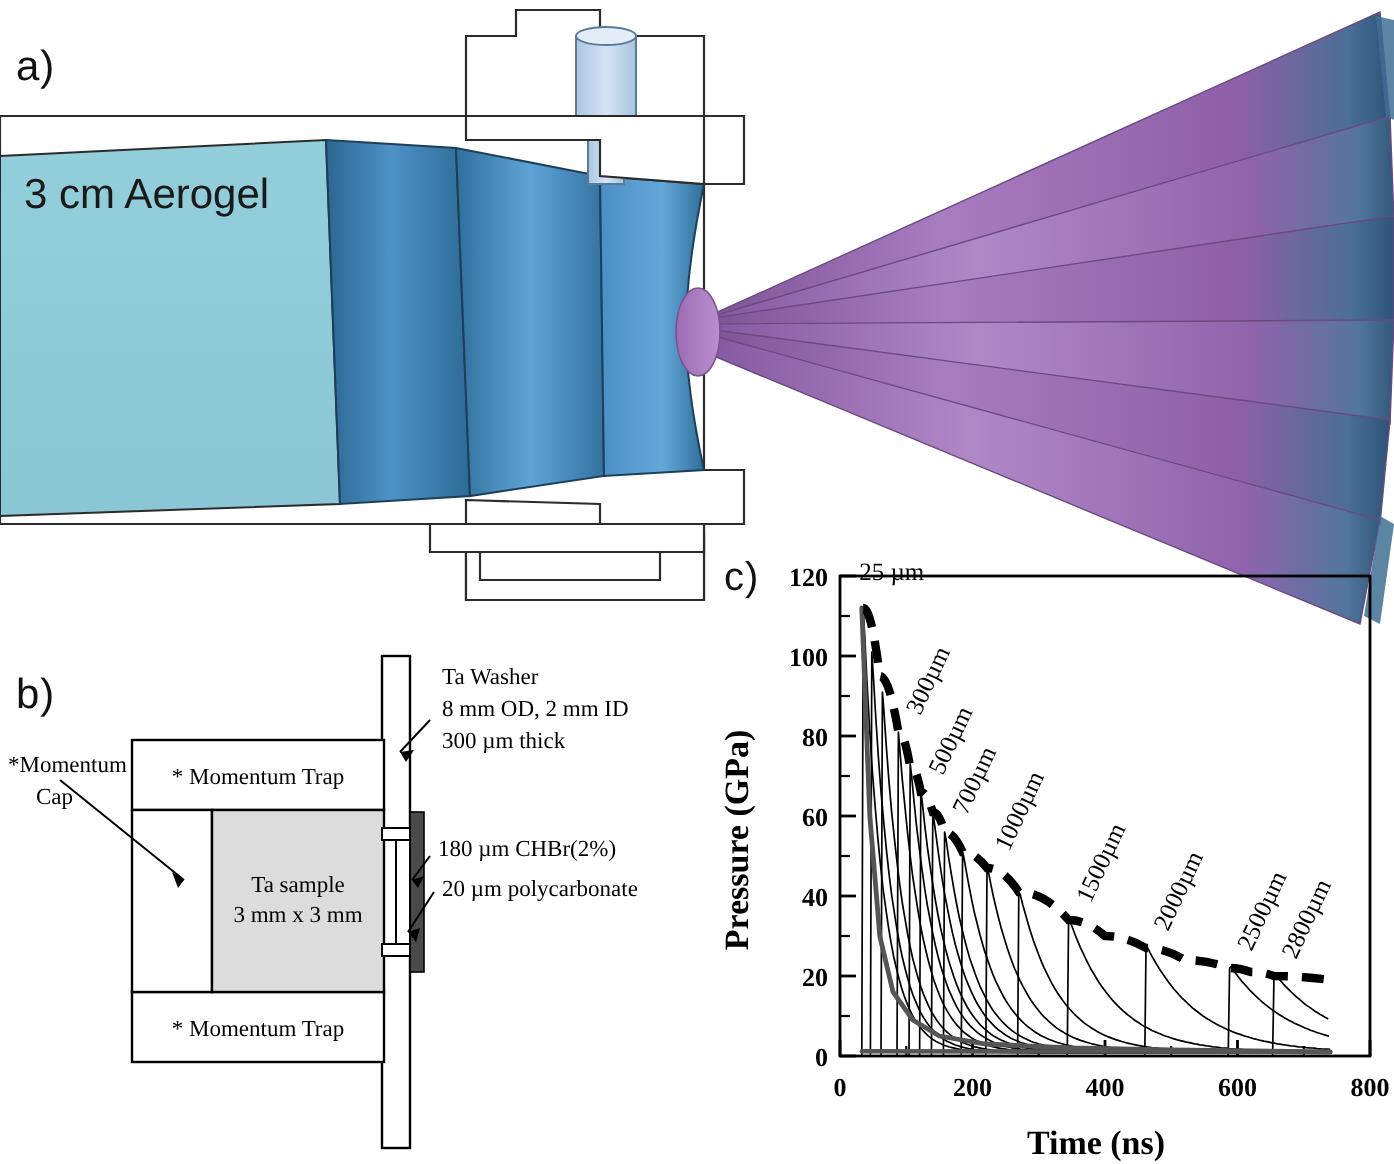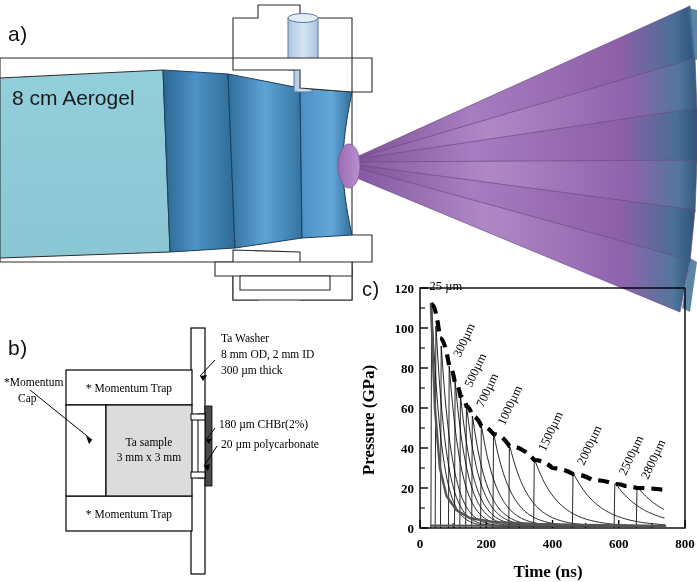--- a/index.html
+++ b/index.html
@@ -137,21 +137,21 @@
         <ellipse cx="349" cy="166" rx="11" ry="22" fill="url(#gTip)" stroke="#7a5292" stroke-width="0.8"></ellipse>
       </g>
 
       <g opacity="0.85">
         <path d="M688,8 L697,10 L697,60 L693,58 Z" fill="#3f6f93"></path>
         <path d="M690,258 L697,262 L690,312 L682,308 Z" fill="#3f6f93"></path>
       </g>
     </svg>
 
     <div class="panel-label lbl-a">a)</div>
-    <div class="aerogel-text">8 cm Aerogel</div>
+    <div class="aerogel-text">3 cm Aerogel</div>
   </div>
 
   <div id="panel-b">
     <svg class="svg-b" width="370" height="264" viewBox="0 0 370 264">
 
       <g>
         <rect x="191" y="10" width="14" height="246" fill="#fff" stroke="#000" stroke-width="1.2"></rect>
       </g>
 
       <g>

